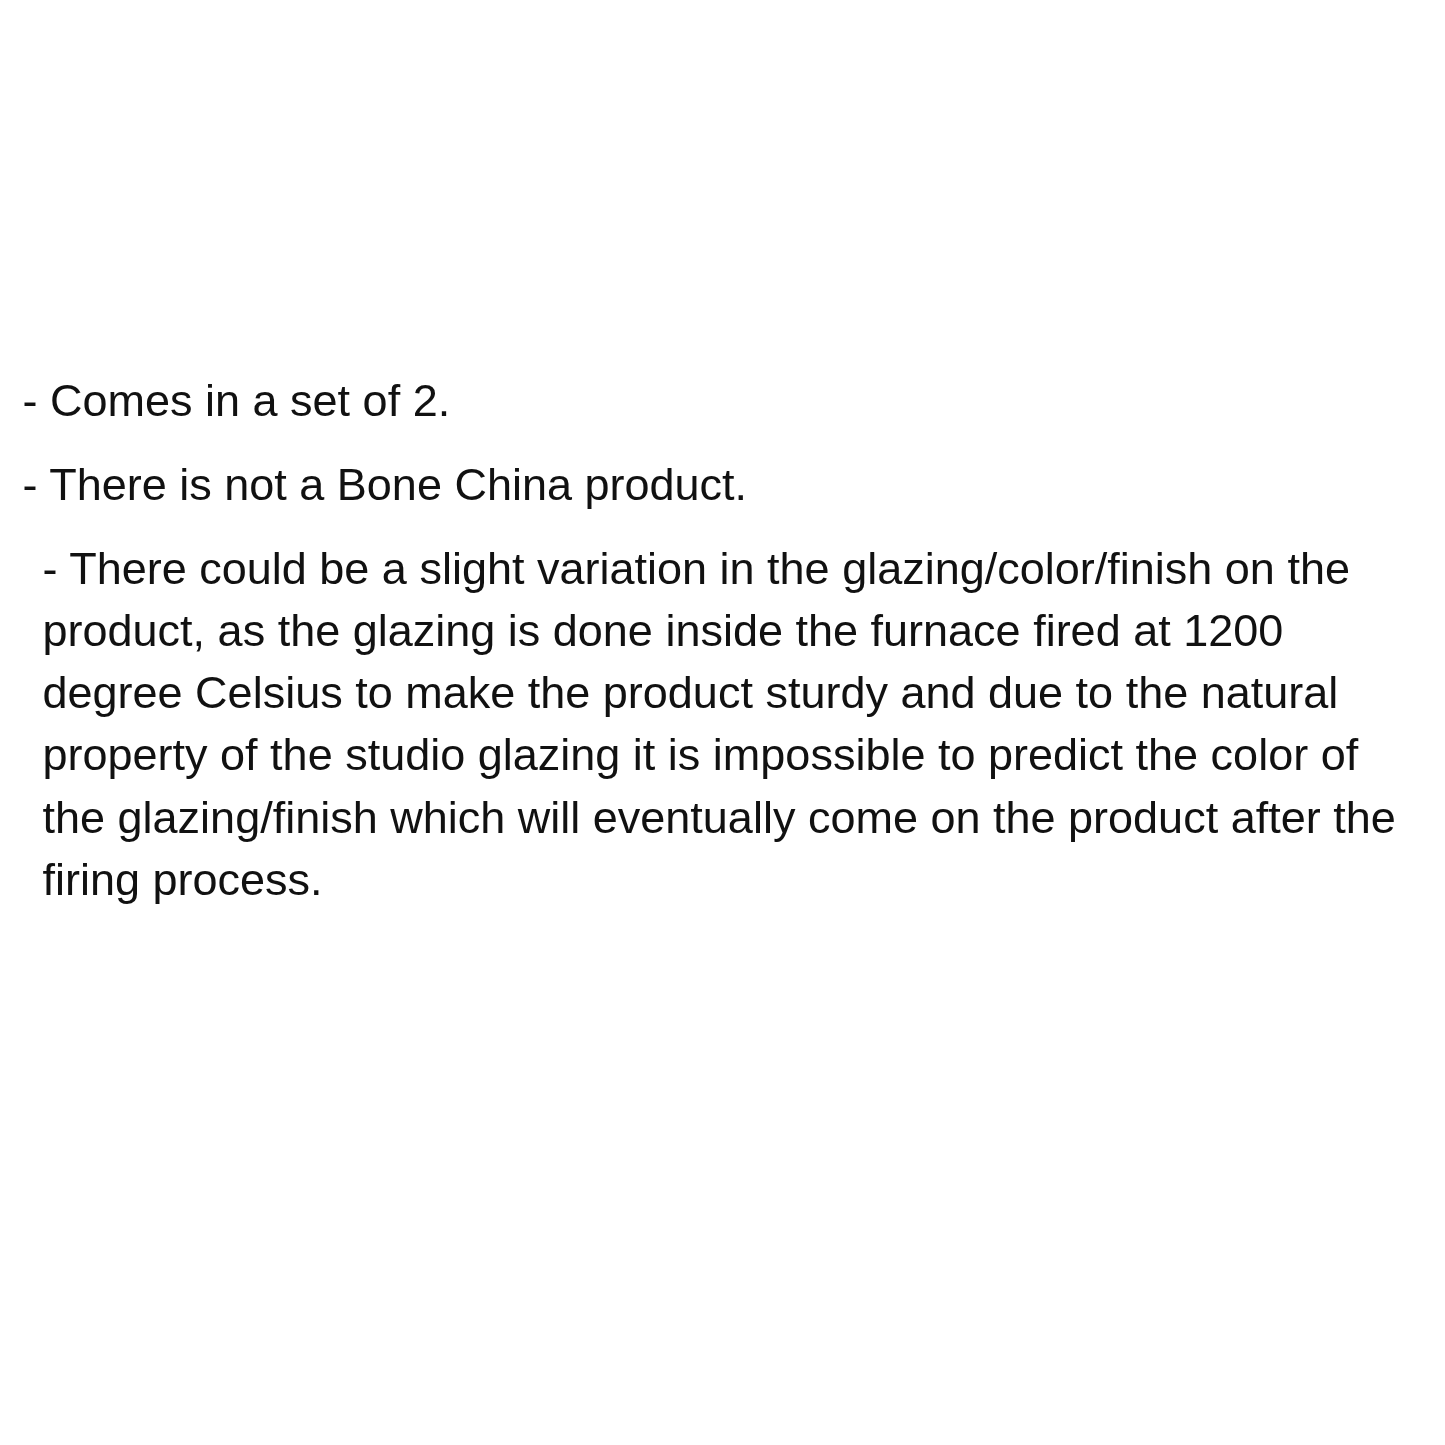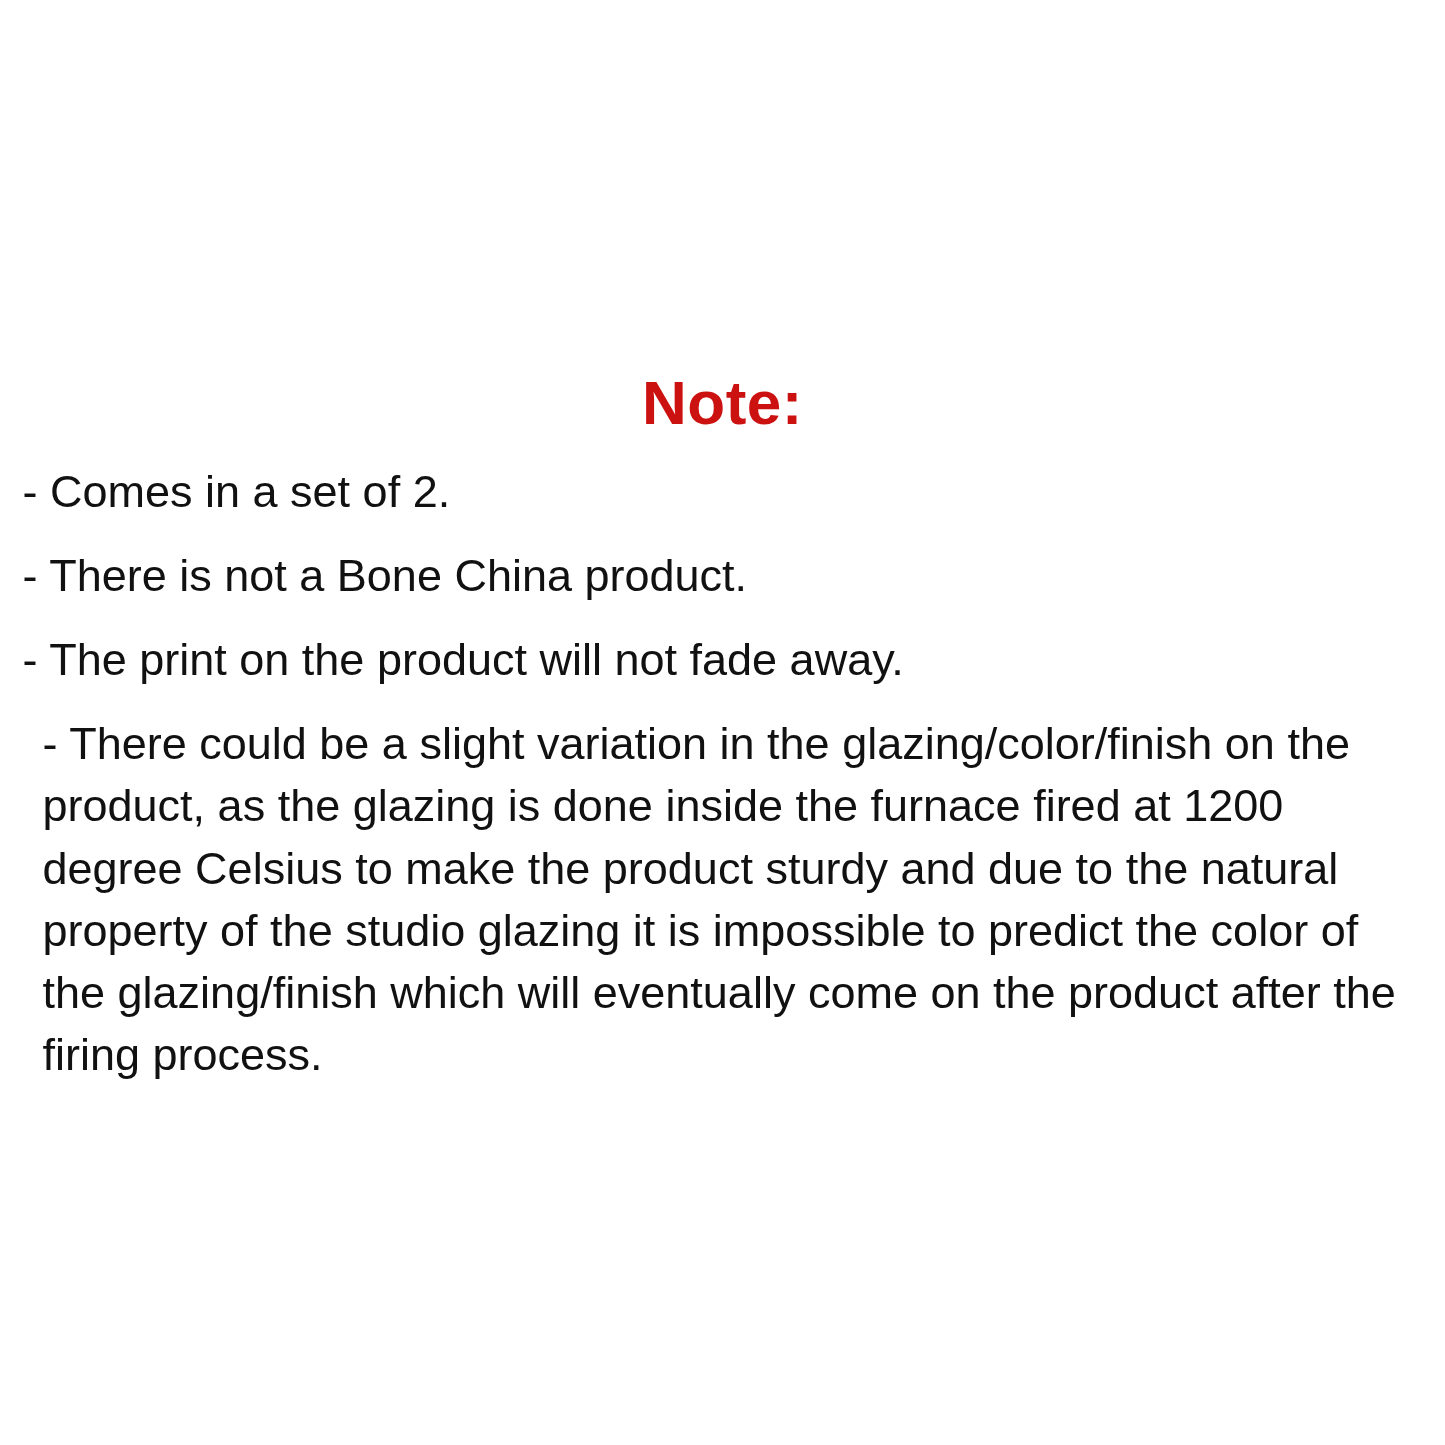--- a/index.html
+++ b/index.html
@@ -48,20 +48,18 @@
   .note-line.last {
     margin-bottom: 16px;
     padding: 0 20px;
     line-height: 1.38;
   }
 </style>
 </head>
 <body>
 
 <div class="note-card">
-  <h1 class="note-title">Note:</h1>
   <div class="note-lines">
     <p class="note-line">- Comes in a set of 2.</p>
     <p class="note-line">- There is not a Bone China product.</p>
-    <p class="note-line">- The print on the product will not fade away.</p>
     <p class="note-line last">- There could be a slight variation in the glazing/color/finish on the product, as the glazing is done inside the furnace fired at 1200 degree Celsius to make the product sturdy and due to the natural property of the studio glazing it is impossible to predict the color of the glazing/finish which will eventually come on the product after the firing process.</p>
   </div>
 </div>
 
 </body></html>

